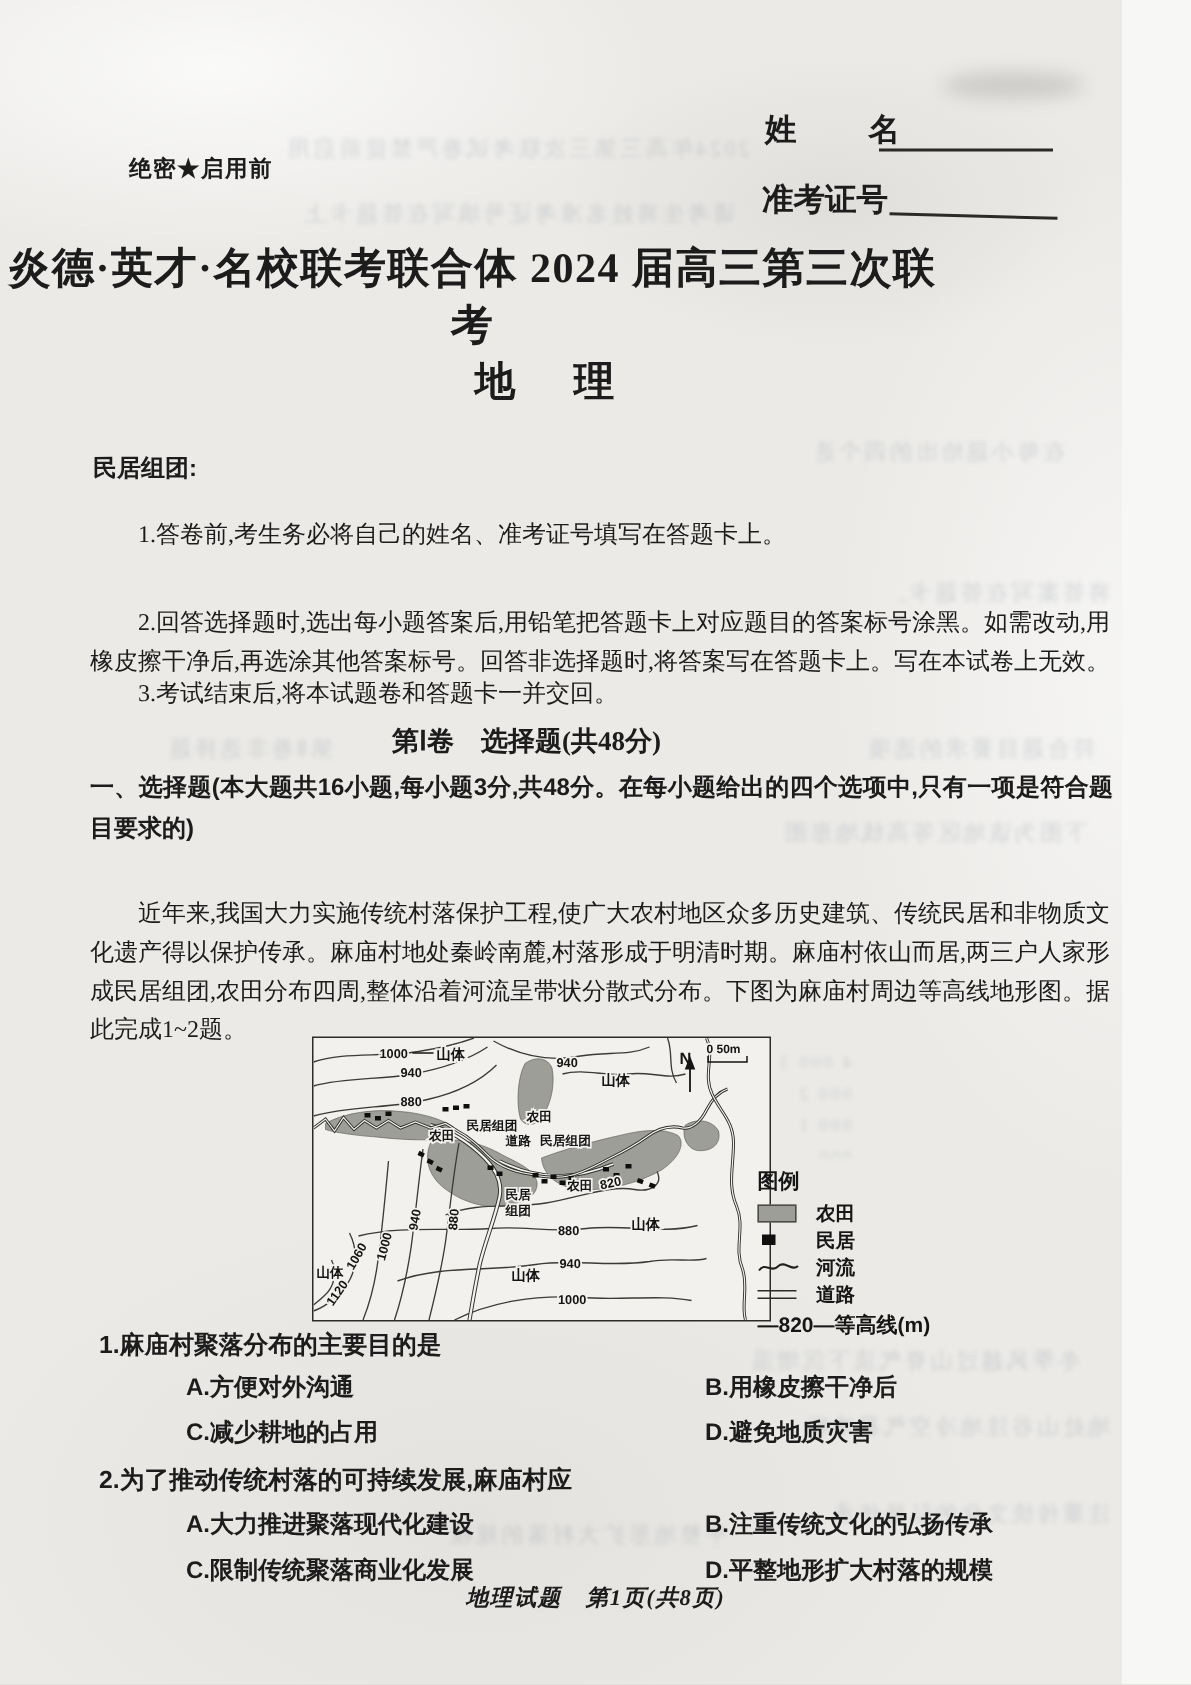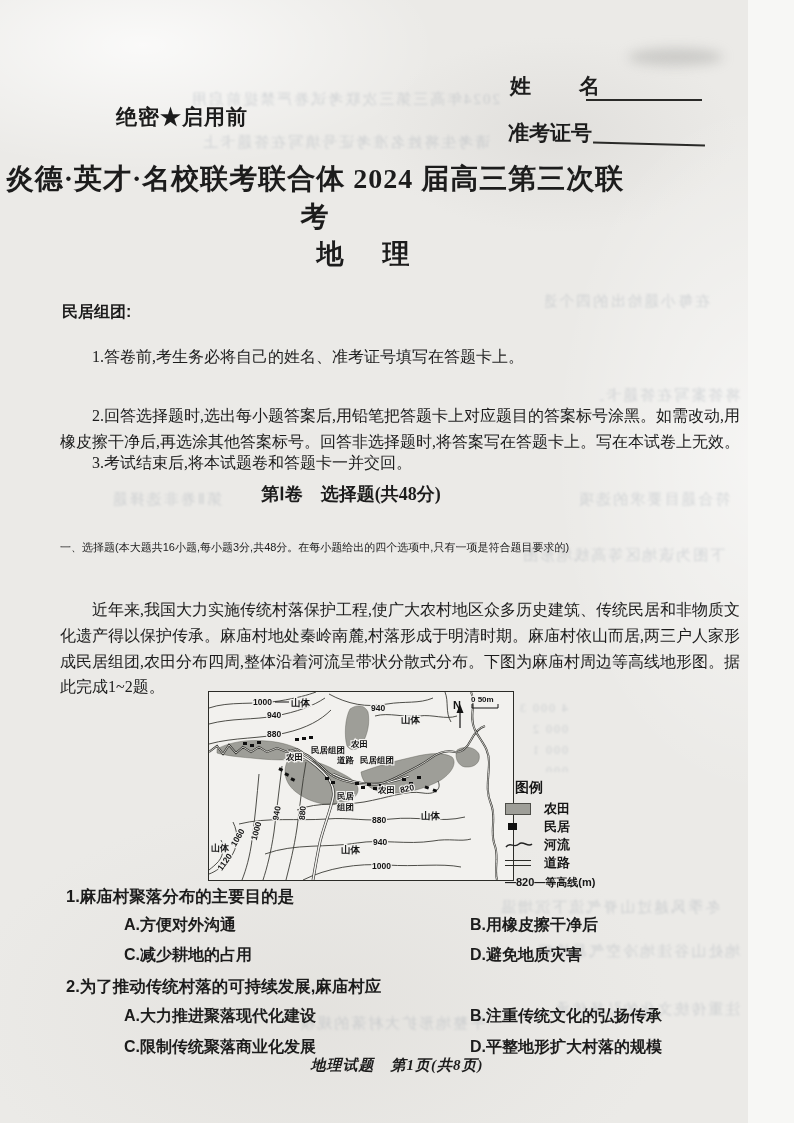--- a/index.html
+++ b/index.html
@@ -9,45 +9,45 @@
     background-image:
       radial-gradient(ellipse 420px 180px at 18% 4%, rgba(255,255,255,.75), rgba(255,255,255,0) 70%),
       radial-gradient(ellipse 300px 500px at 96% 40%, rgba(255,255,255,.55), rgba(255,255,255,0) 70%),
       radial-gradient(ellipse 500px 300px at 40% 90%, rgba(223,221,217,.6), rgba(223,221,217,0) 70%),
       radial-gradient(ellipse 260px 140px at 70% 12%, rgba(214,212,209,.5), rgba(214,212,209,0) 70%);
     overflow:hidden;
     font-family:"Liberation Serif", serif;
     color:#1c1c1c;
   }
   .abs{position:absolute;}
-  .classification{left:86px;top:103px;font-family:"Liberation Sans",sans-serif;font-weight:700;font-size:21px;letter-spacing:1px;margin-left:30px;}
+  .classification{left:86px;top:103px;font-family:"Liberation Sans",sans-serif;font-weight:700;font-size:15px;letter-spacing:1px;}
   .name-label{left:510px;top:72px;font-size:21px;font-weight:700;letter-spacing:2px;}
   .name-line{left:586px;top:99px;width:116px;border-bottom:2px solid #2a2a28;}
   .examid-label{left:508px;top:119px;font-size:21px;font-weight:700;}
   .examid-line{left:593px;top:143px;width:112px;border-bottom:2px solid #2a2a28;transform:rotate(1.6deg);}
   .main-title{left:0;top:160px;width:630px;text-align:center;font-size:28px;font-weight:700;letter-spacing:1px;}
   .subject-title{left:0;top:236px;width:732px;text-align:center;font-size:27px;font-weight:700;letter-spacing:6px;}
   .notice-heading{left:62px;top:302px;font-family:"Liberation Sans",sans-serif;font-weight:700;font-size:16px;}
   .body-par{left:60px;width:680px;font-size:16px;line-height:26px;text-align:justify;text-indent:2em;}
   .note1{top:328px;}
   .note2{top:355px;margin-top:48px;}
   .note3{top:434px;}
   .section-title{left:0;top:482px;width:702px;text-align:center;font-size:18px;font-weight:700;}
-  .section-instruction{left:60px;top:523px;width:682px;font-family:"Liberation Sans",sans-serif;font-weight:400;font-size:11px;line-height:27px;text-align:justify;text-indent:0;}
+  .section-instruction{left:60px;top:496px;width:682px;font-family:"Liberation Sans",sans-serif;font-weight:700;font-size:16px;line-height:27px;text-align:justify;text-indent:0;}
   .passage{top:581px;line-height:25.8px;}
   .map-figure{left:208px;top:691px;width:304px;height:188px;border:1.6px solid #2b2b27;background:#f2f1ee;box-sizing:content-box;}
   .legend{left:505px;top:779px;width:180px;font-family:"Liberation Sans",sans-serif;font-size:13px;color:#161616;}
-  .legend-title{margin-left:10px;font-weight:700;font-size:14px;}
+  .legend-title{margin-left:0;font-weight:700;font-size:14px;}
   .lg-row{display:flex;align-items:center;margin-top:5px;height:13px;}
   .lg-sym{width:30px;display:flex;justify-content:flex-start;align-items:center;}
   .lg-label{margin-left:9px;font-weight:700;}
   .sw-farm{width:24px;height:10px;background:#9e9e98;border:1px solid #4d4d48;}
   .sw-res{width:9px;height:7px;background:#101010;margin-left:3px;}
   .sw-road{width:26px;height:4px;border-top:1.4px solid #2b2b27;border-bottom:1.4px solid #2b2b27;}
-  .lg-contour{margin-top:6px;font-weight:700;font-size:11px;white-space:nowrap;}
+  .lg-contour{margin-top:6px;font-weight:700;font-size:14px;white-space:nowrap;}
   .q-stem{left:66px;font-family:"Liberation Sans",sans-serif;font-weight:700;font-size:16.5px;}
   .q-opt{font-family:"Liberation Sans",sans-serif;font-weight:700;font-size:16px;margin-left:40px;}
   .optA{left:84px;}
   .optB{left:430px;}
   .footer{left:0;top:1056px;width:794px;text-align:center;font-style:italic;font-weight:700;font-size:15px;letter-spacing:1px;}
   .bleed{position:absolute;color:#99a1ab;opacity:.34;filter:blur(1.3px);transform:scaleX(-1);font-size:15px;letter-spacing:2px;white-space:nowrap;overflow:hidden;pointer-events:none;}
   .bleed-col{white-space:normal;line-height:21px;font-size:12px;}
   .smudge{position:absolute;background:rgba(158,158,155,.4);filter:blur(6px);border-radius:50%;}
   .edge-right{position:absolute;left:748px;top:0;width:46px;height:1123px;background:#f7f7f5;}
   svg text{font-family:"Liberation Sans",sans-serif;font-weight:700;fill:#141414;paint-order:stroke;stroke:#f2f1ee;stroke-width:2.4px;}

